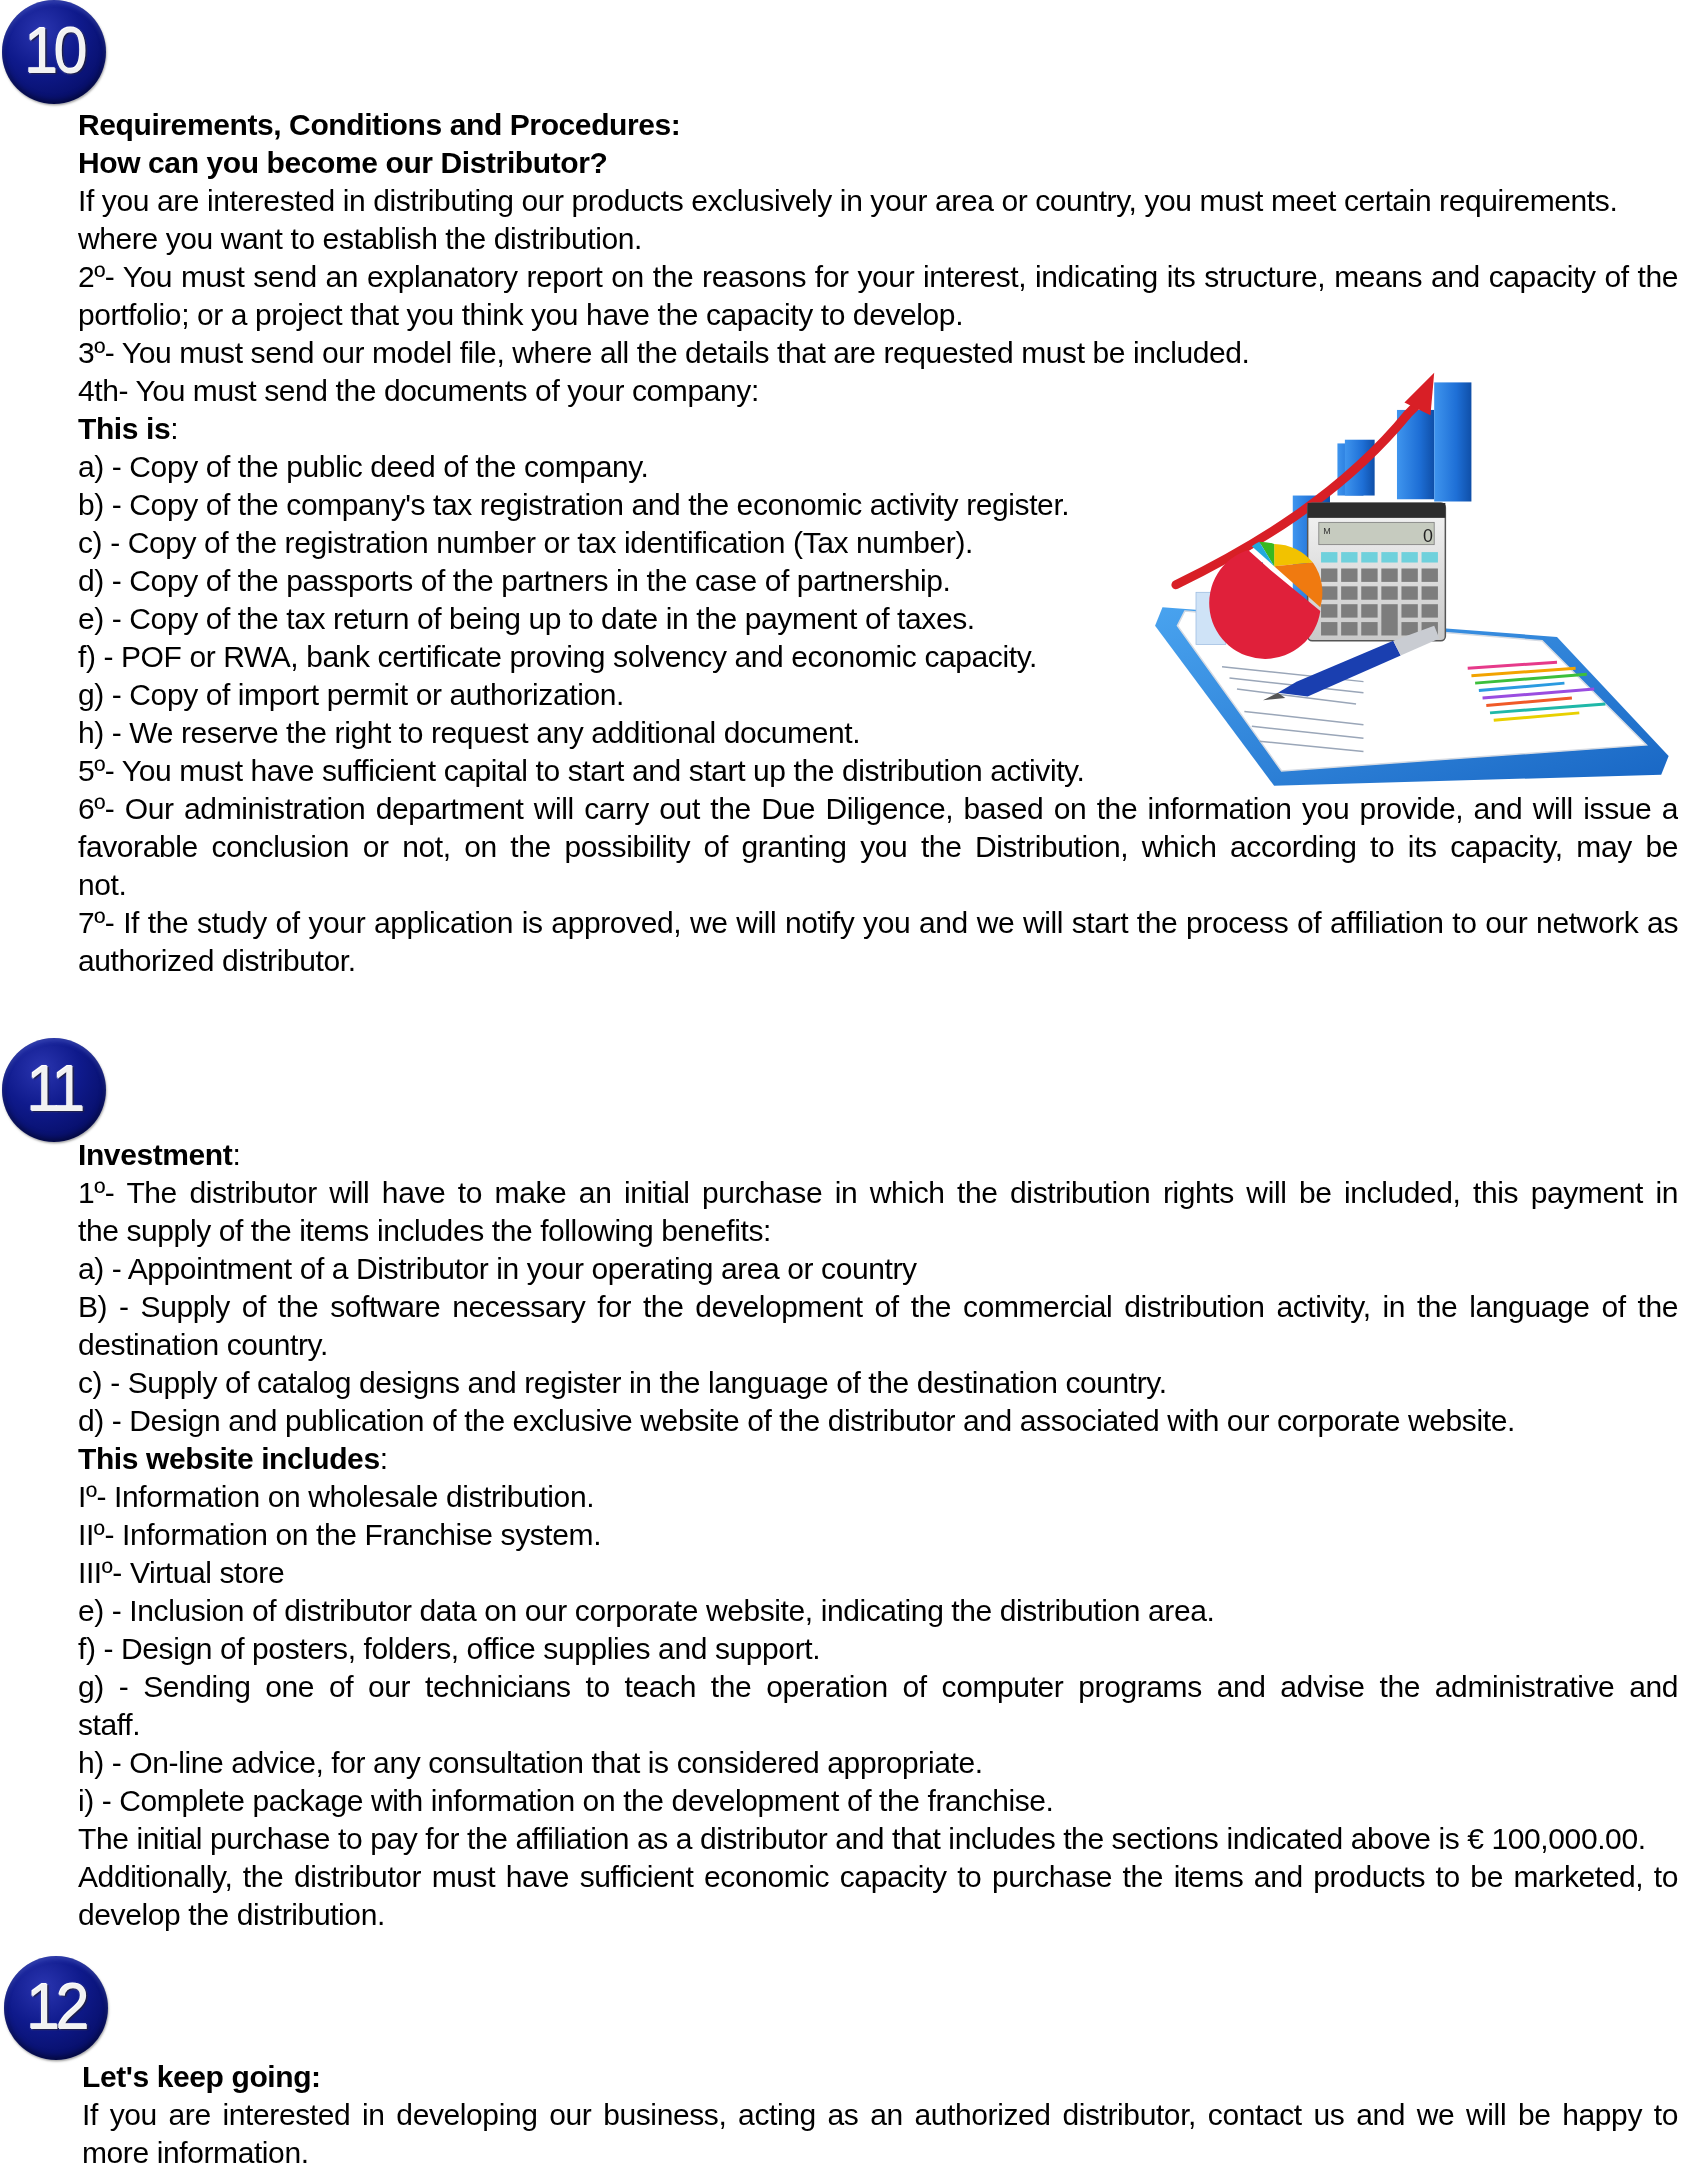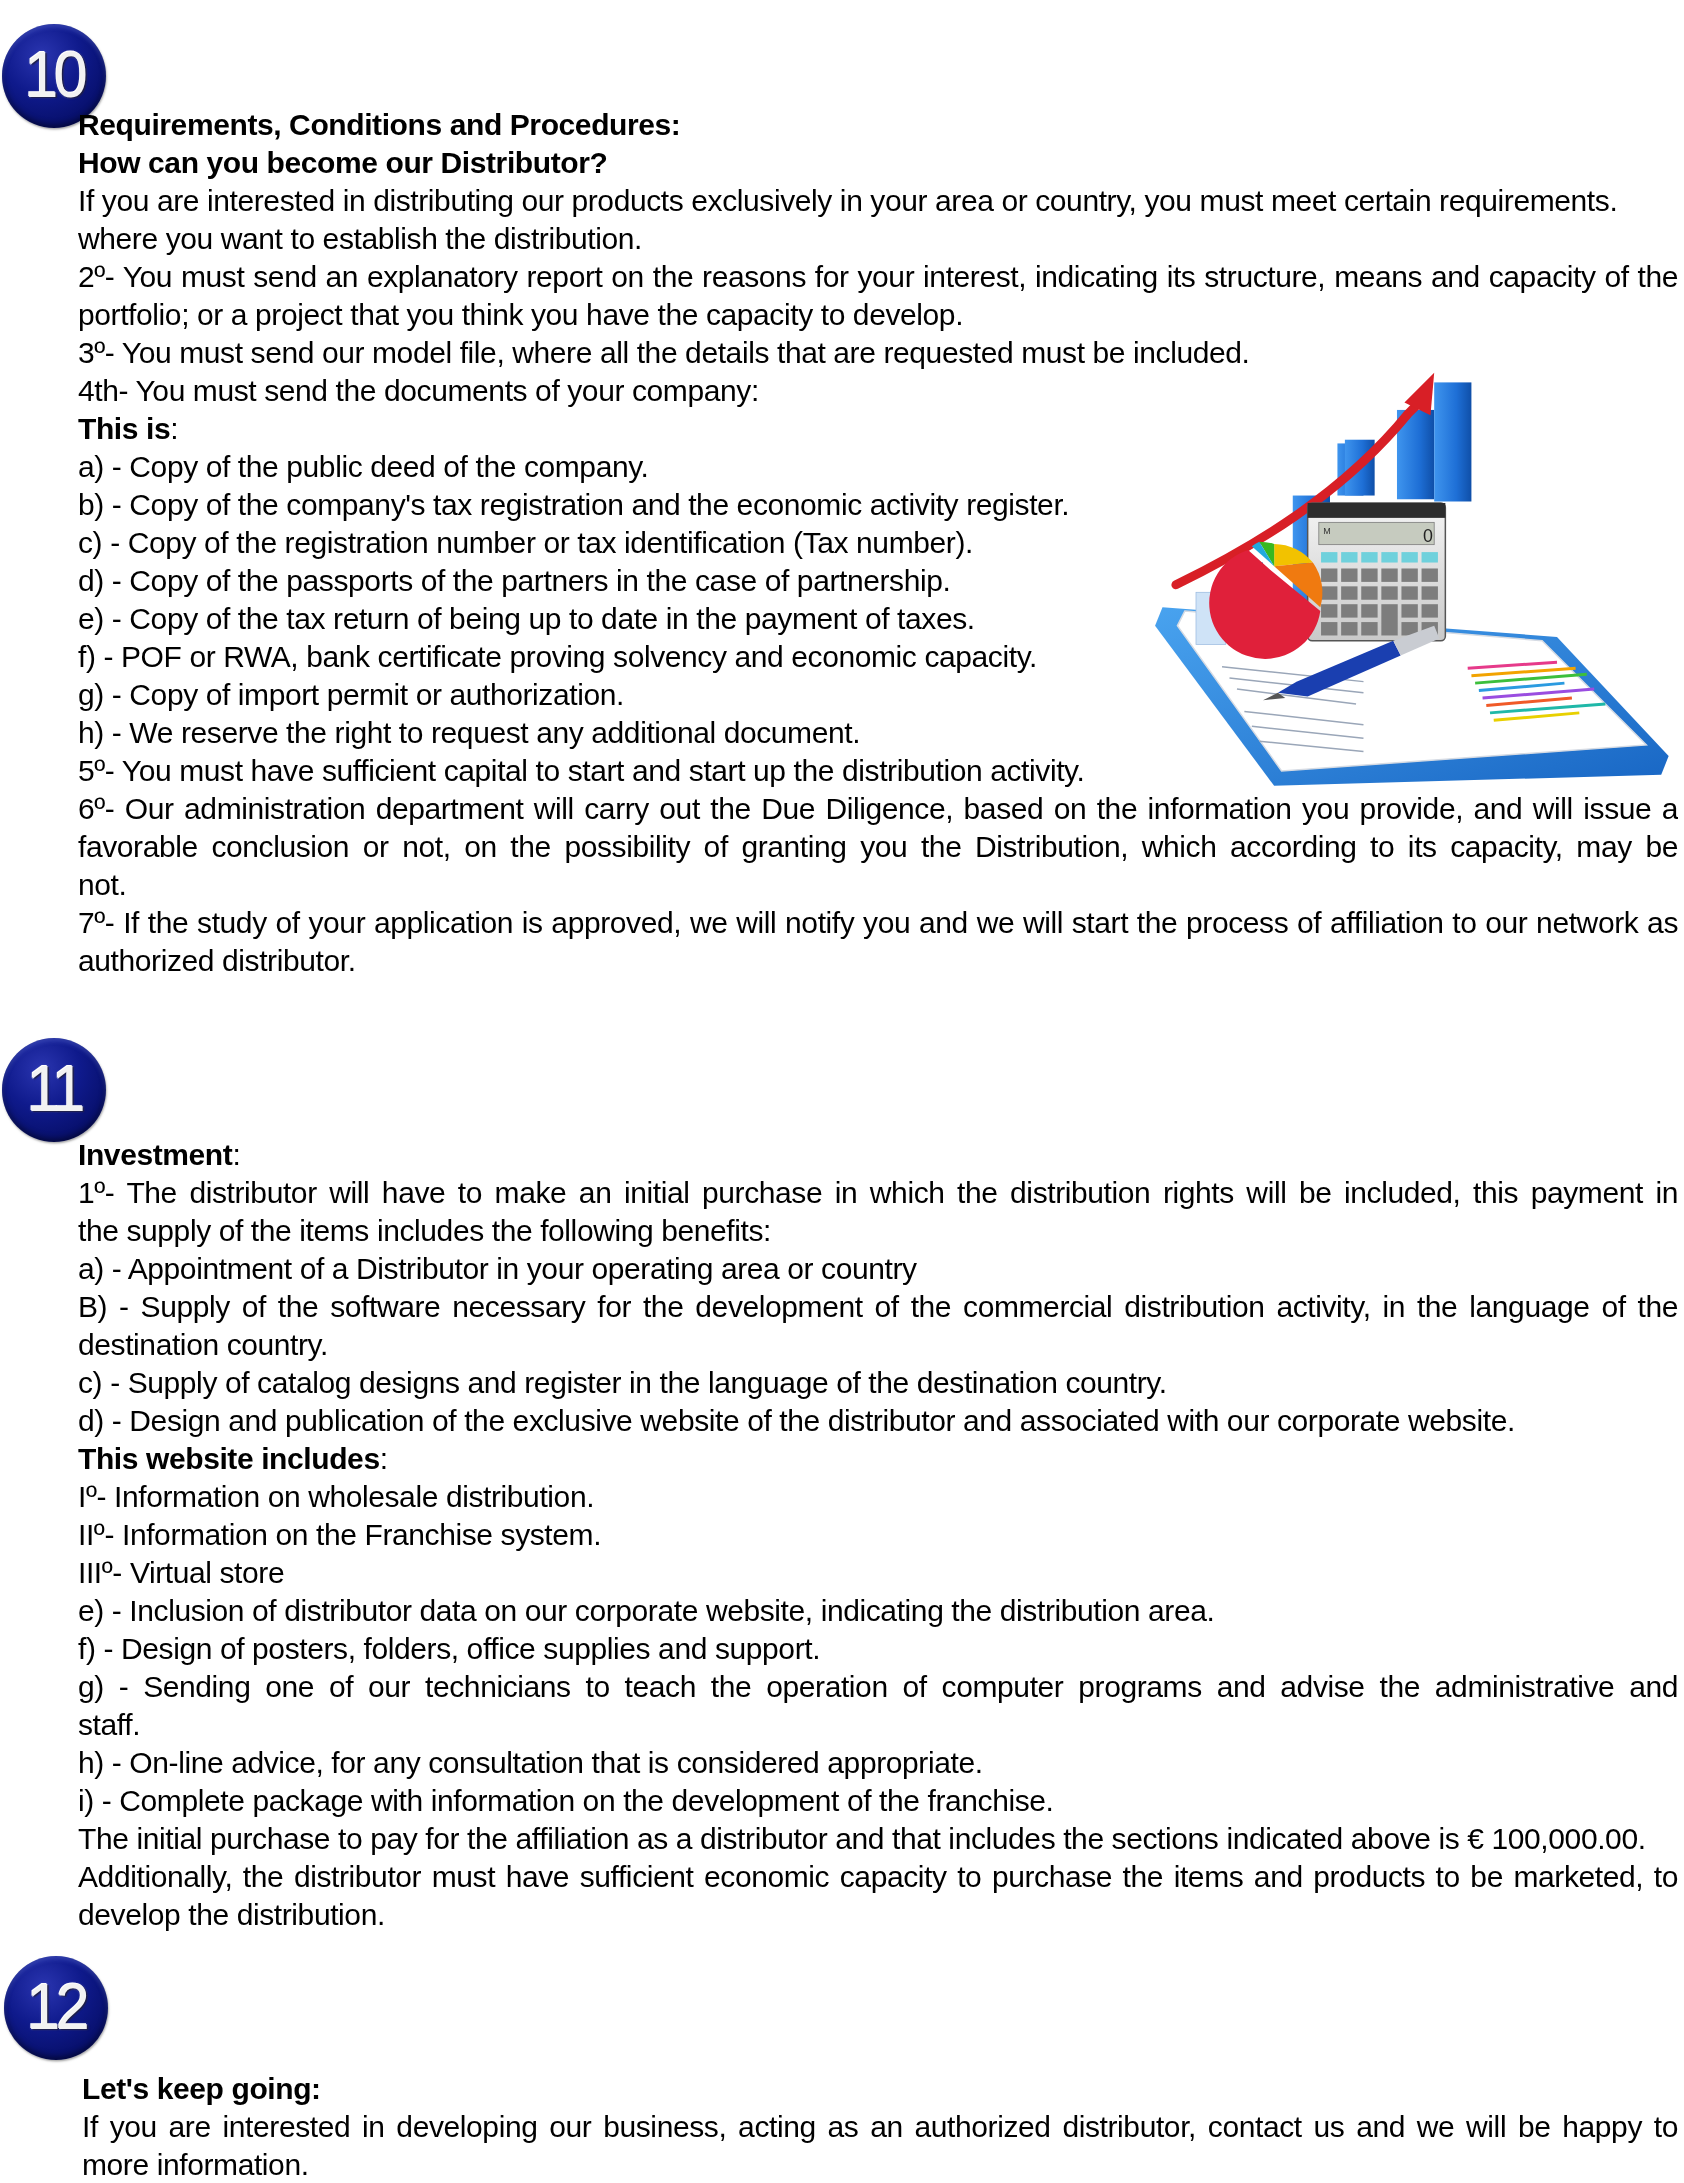--- a/index.html
+++ b/index.html
@@ -15,21 +15,21 @@
   .block { position: absolute; left: 78px; width: 1600px; }
   .line { height: 38px; line-height: 38px; font-size: 30px; white-space: nowrap; letter-spacing: -0.4px;
           transform-origin: left center; }
   .j { text-align: justify; text-align-last: justify; white-space: normal; overflow: hidden; }
   .b { font-weight: 700; }
   .illustration { position: absolute; left: 1140px; top: 369px; width: 540px; height: 428px; }
 </style>
 </head>
 <body>
 
-<div class="badge" style="top:0px;margin-top:24px;">
+<div class="badge" style="top:0px;">
   <span>10</span>
 </div>
 <div class="block" id="sec0" style="top:106px;">
     <div class="line b">Requirements, Conditions and Procedures:</div>
     <div class="line b">How can you become our Distributor?</div>
     <div class="line">If you are interested in distributing our products exclusively in your area or country, you must meet certain requirements.</div>
     <div class="line">where you want to establish the distribution.</div>
     <div class="line j">2º- You must send an explanatory report on the reasons for your interest, indicating its structure, means and capacity of the client</div>
     <div class="line">portfolio; or a project that you think you have the capacity to develop.</div>
     <div class="line">3º- You must send our model file, where all the details that are requested must be included.</div>
@@ -187,18 +187,18 @@
     <div class="line">h) - On-line advice, for any consultation that is considered appropriate.</div>
     <div class="line">i) - Complete package with information on the development of the franchise.</div>
     <div class="line">The initial purchase to pay for the affiliation as a distributor and that includes the sections indicated above is € 100,000.00.</div>
     <div class="line j">Additionally, the distributor must have sufficient economic capacity to purchase the items and products to be marketed, to</div>
     <div class="line">develop the distribution.</div>
   </div>
 
 <div class="badge" style="top:1956px; left:3.7px;text-decoration:underline;">
   <span>12</span>
 </div>
-<div class="block" id="sec2" style="top:2058px; left:82px; width:1596px;margin-top:12px;">
+<div class="block" id="sec2" style="top:2058px; left:82px; width:1596px;">
     <div class="line b">Let's keep going:</div>
     <div class="line j">If you are interested in developing our business, acting as an authorized distributor, contact us and we will be happy to provide</div>
     <div class="line">more information.</div>
   </div>
 
 
 </body></html>

